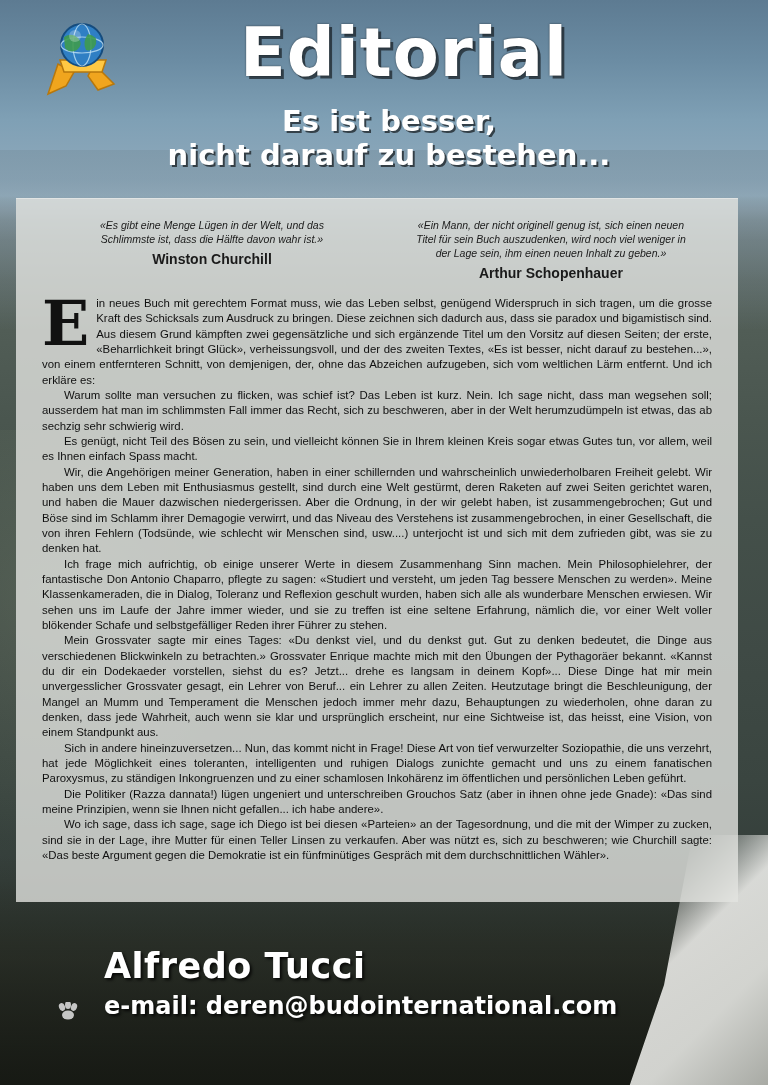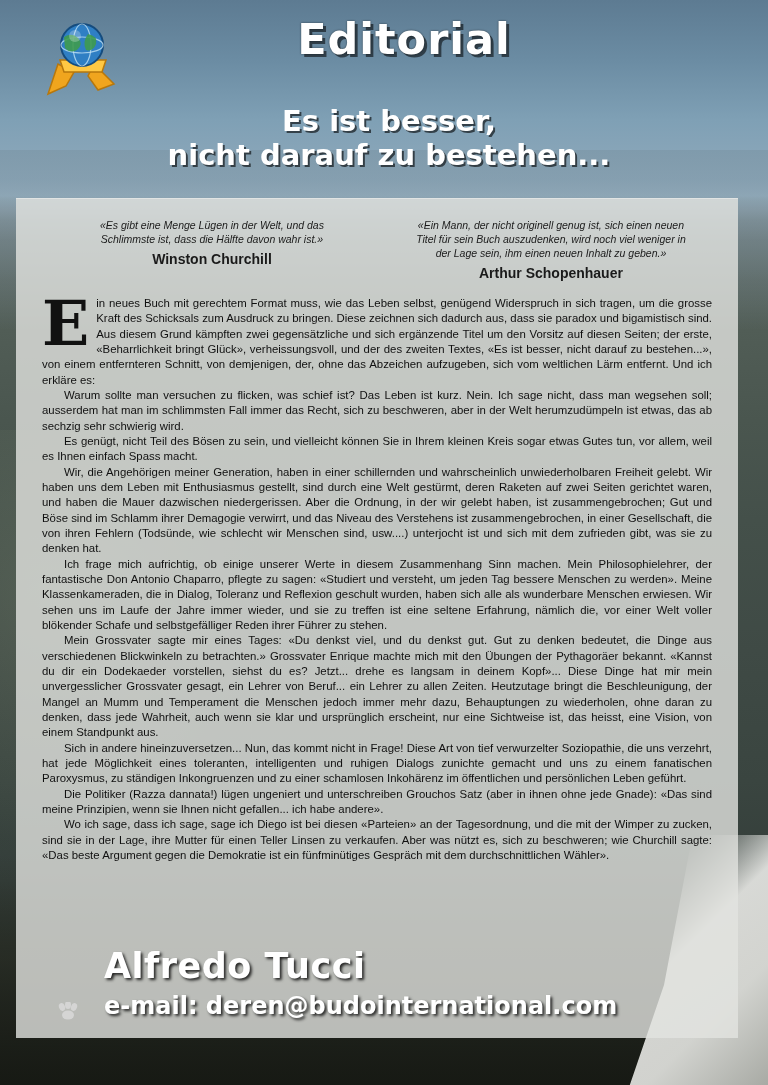--- a/index.html
+++ b/index.html
@@ -54,21 +54,21 @@
     height: 196px;
   }
   .globe-badge {
     position: absolute; left: 44px; top: 20px; width: 78px; height: 80px;
   }
   .title-editorial {
     position: absolute; left: 0; right: 0; top: 14px;
     text-align: center;
     font-family: "DejaVu Sans", sans-serif;
     font-weight: bold;
-    font-size: 43px;
+    font-size: 67px;
     letter-spacing: 1px;
     color: #ffffff;
     text-shadow: 3px 3px 0 rgba(0,0,0,0.55), 0 0 2px rgba(0,0,0,0.6);
     padding-left: 40px;
   }
   .subtitle {
     position: absolute; left: 0; right: 0; top: 104px;
     text-align: center;
     font-family: "DejaVu Sans", sans-serif;
     font-weight: bold;
@@ -76,21 +76,21 @@
     line-height: 1.18;
     color: #ffffff;
     text-shadow: 2px 2px 0 rgba(0,0,0,0.6);
     padding-left: 10px;
   }
 
   
   .article {
     position: absolute;
     left: 16px; top: 198px;
-    width: 722px; height: 840px;
+    width: 722px; height: 704px;
     background: rgba(226,228,224,0.80);
     border-top: 1px solid rgba(255,255,255,0.35);
     padding: 16px 26px 10px 26px;
     color: #0c0c0c;
   }
   .quotes {
     display: flex;
     gap: 28px;
     padding: 4px 18px 14px 34px;
   }

